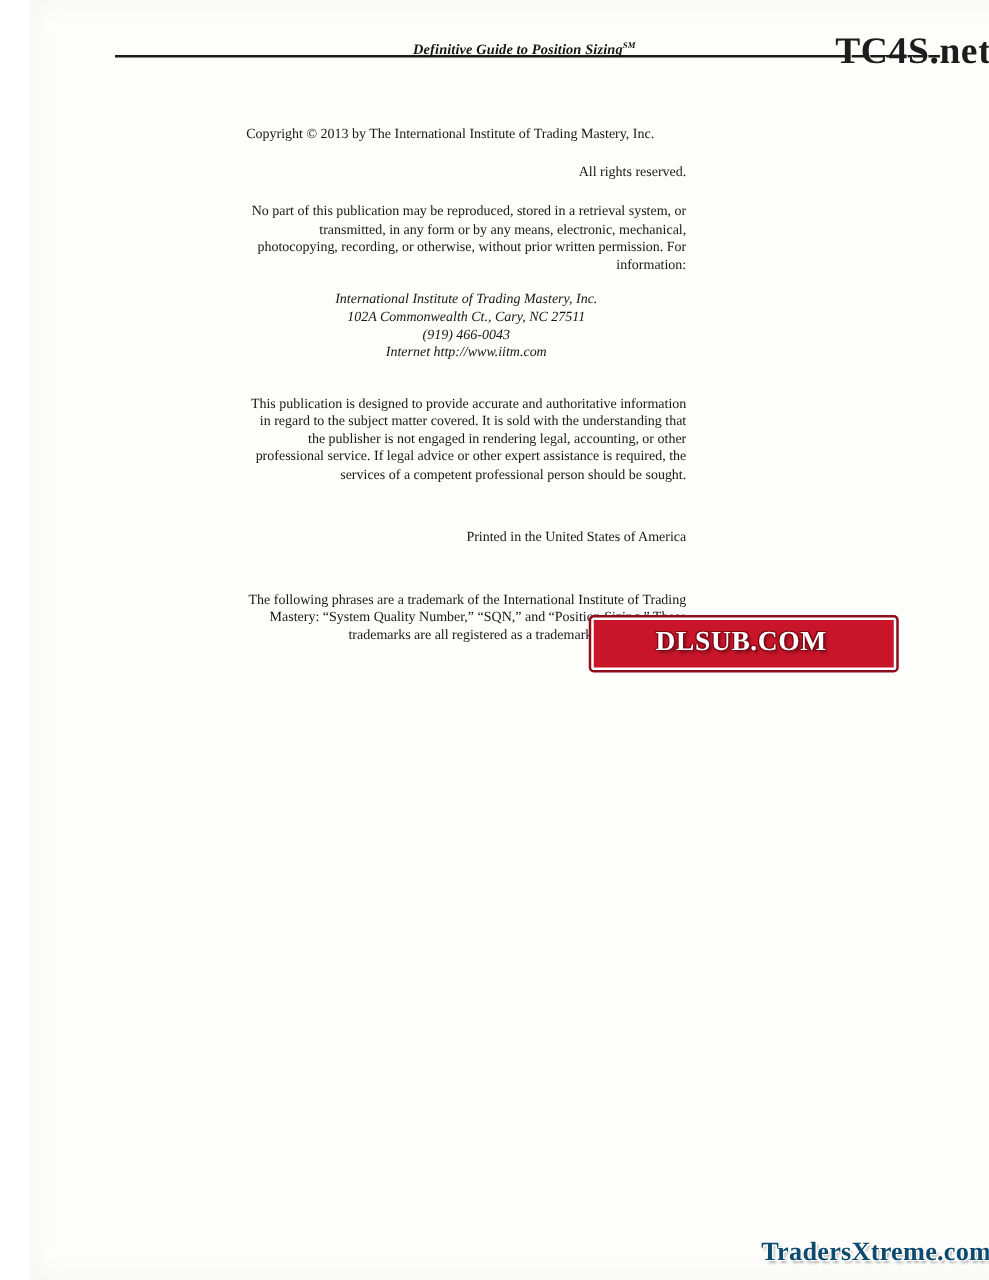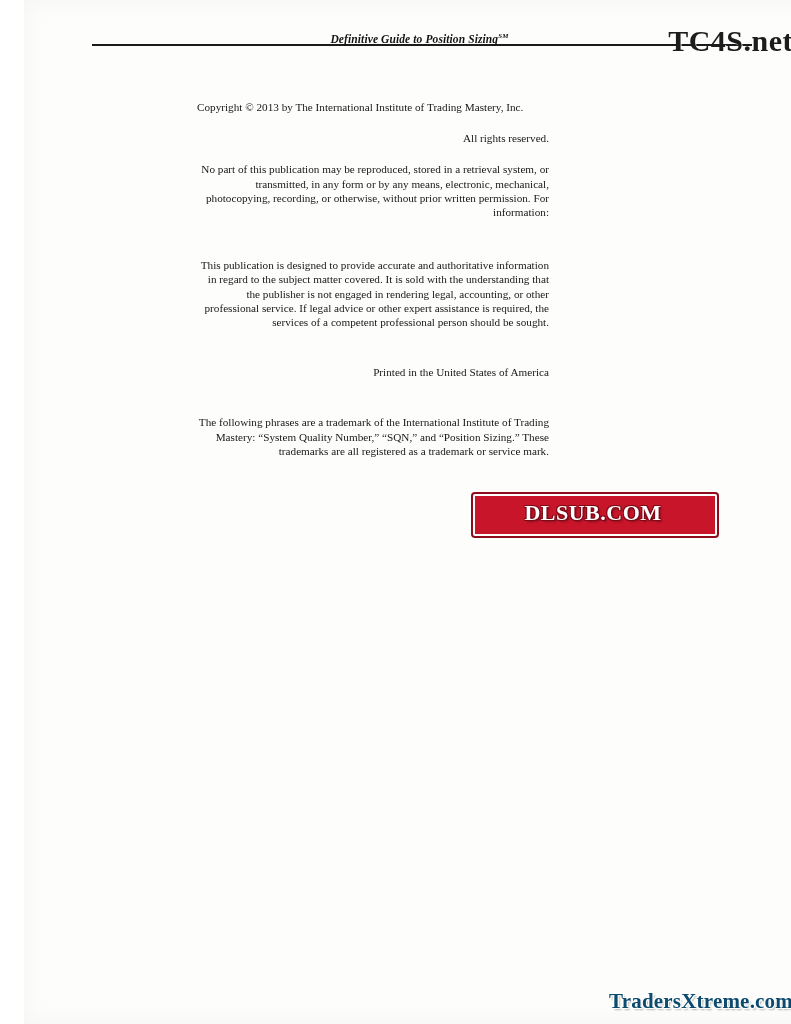--- a/index.html
+++ b/index.html
@@ -187,20 +187,26 @@
     <div class="gap-md"></div>
 
     <p class="copy-line center">All rights reserved.</p>
 
     <div class="gap-md"></div>
 
     <p class="para">No part of this publication may be reproduced, stored in a retrieval system, or transmitted, in any form or by any means, electronic, mechanical, photocopying, recording, or otherwise, without prior written permission.  For information:</p>
 
     <div class="gap-sm"></div>
 
+    <div class="address">
+      <div>International Institute of Trading Mastery, Inc.</div>
+      <div>102A Commonwealth Ct., Cary, NC 27511</div>
+      <div>(919) 466-0043</div>
+      <div>Internet  http://www.iitm.com</div>
+    </div>
 
     <div class="gap-lg"></div>
 
     <p class="para">This publication is designed to provide accurate and authoritative information in regard to the subject matter covered.  It is sold with the understanding that the publisher is not engaged in rendering legal, accounting, or other professional service.  If legal advice or other expert assistance is required, the services of a competent professional person should be sought.</p>
 
     <div class="gap-xl"></div>
 
     <p class="para">Printed in the United States of America</p>
 
     <div class="gap-xl"></div>

